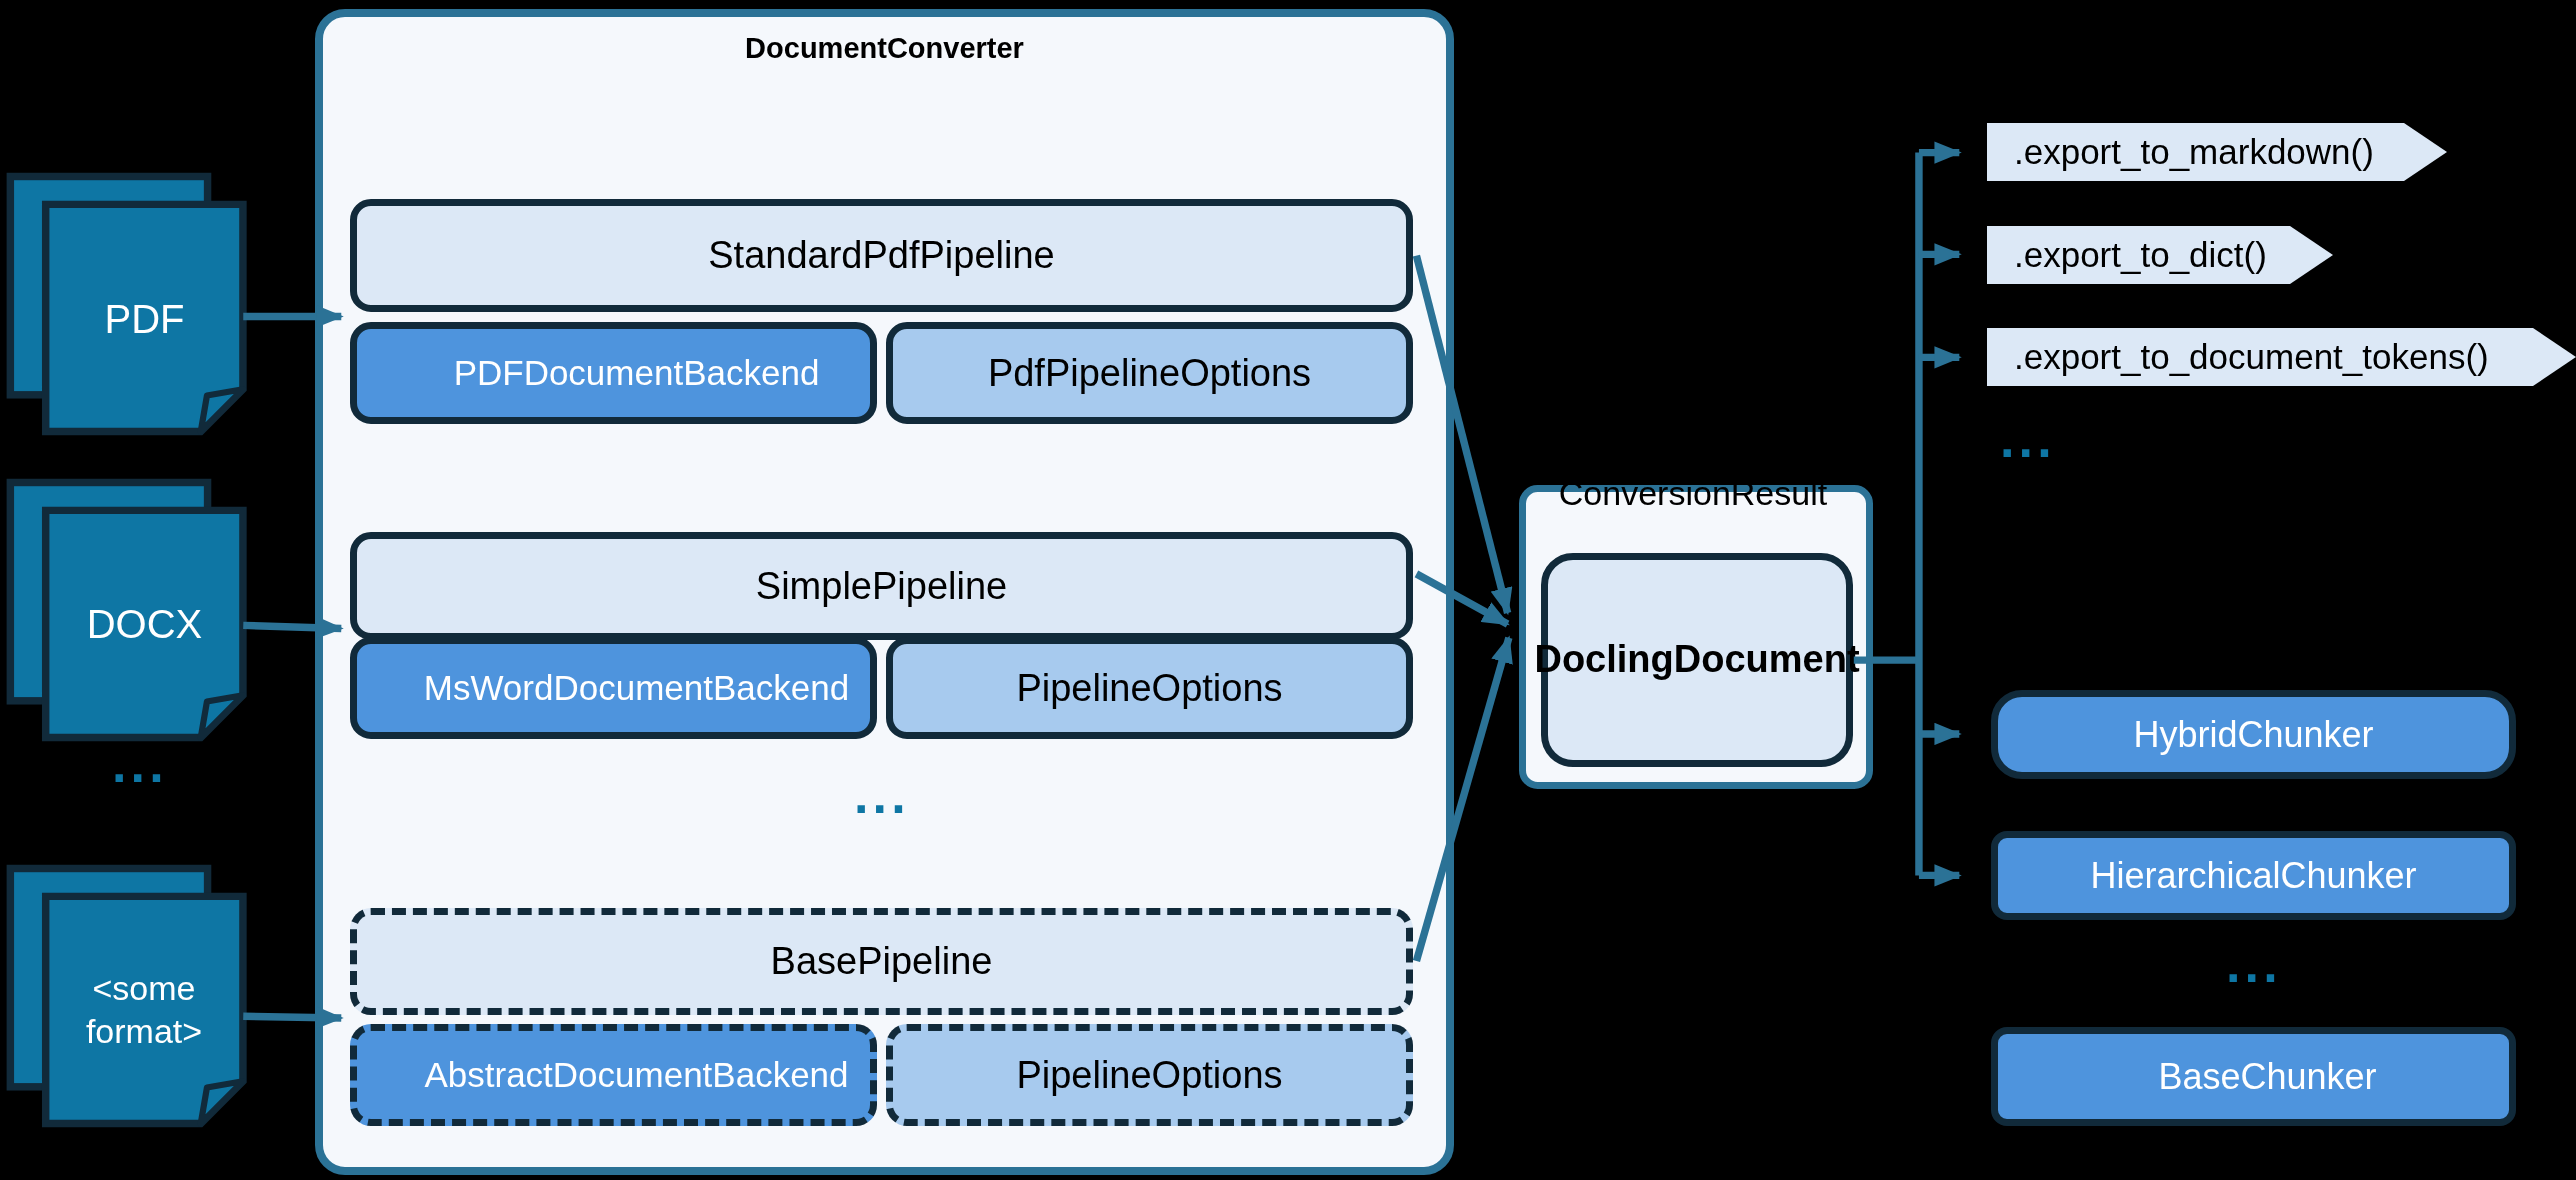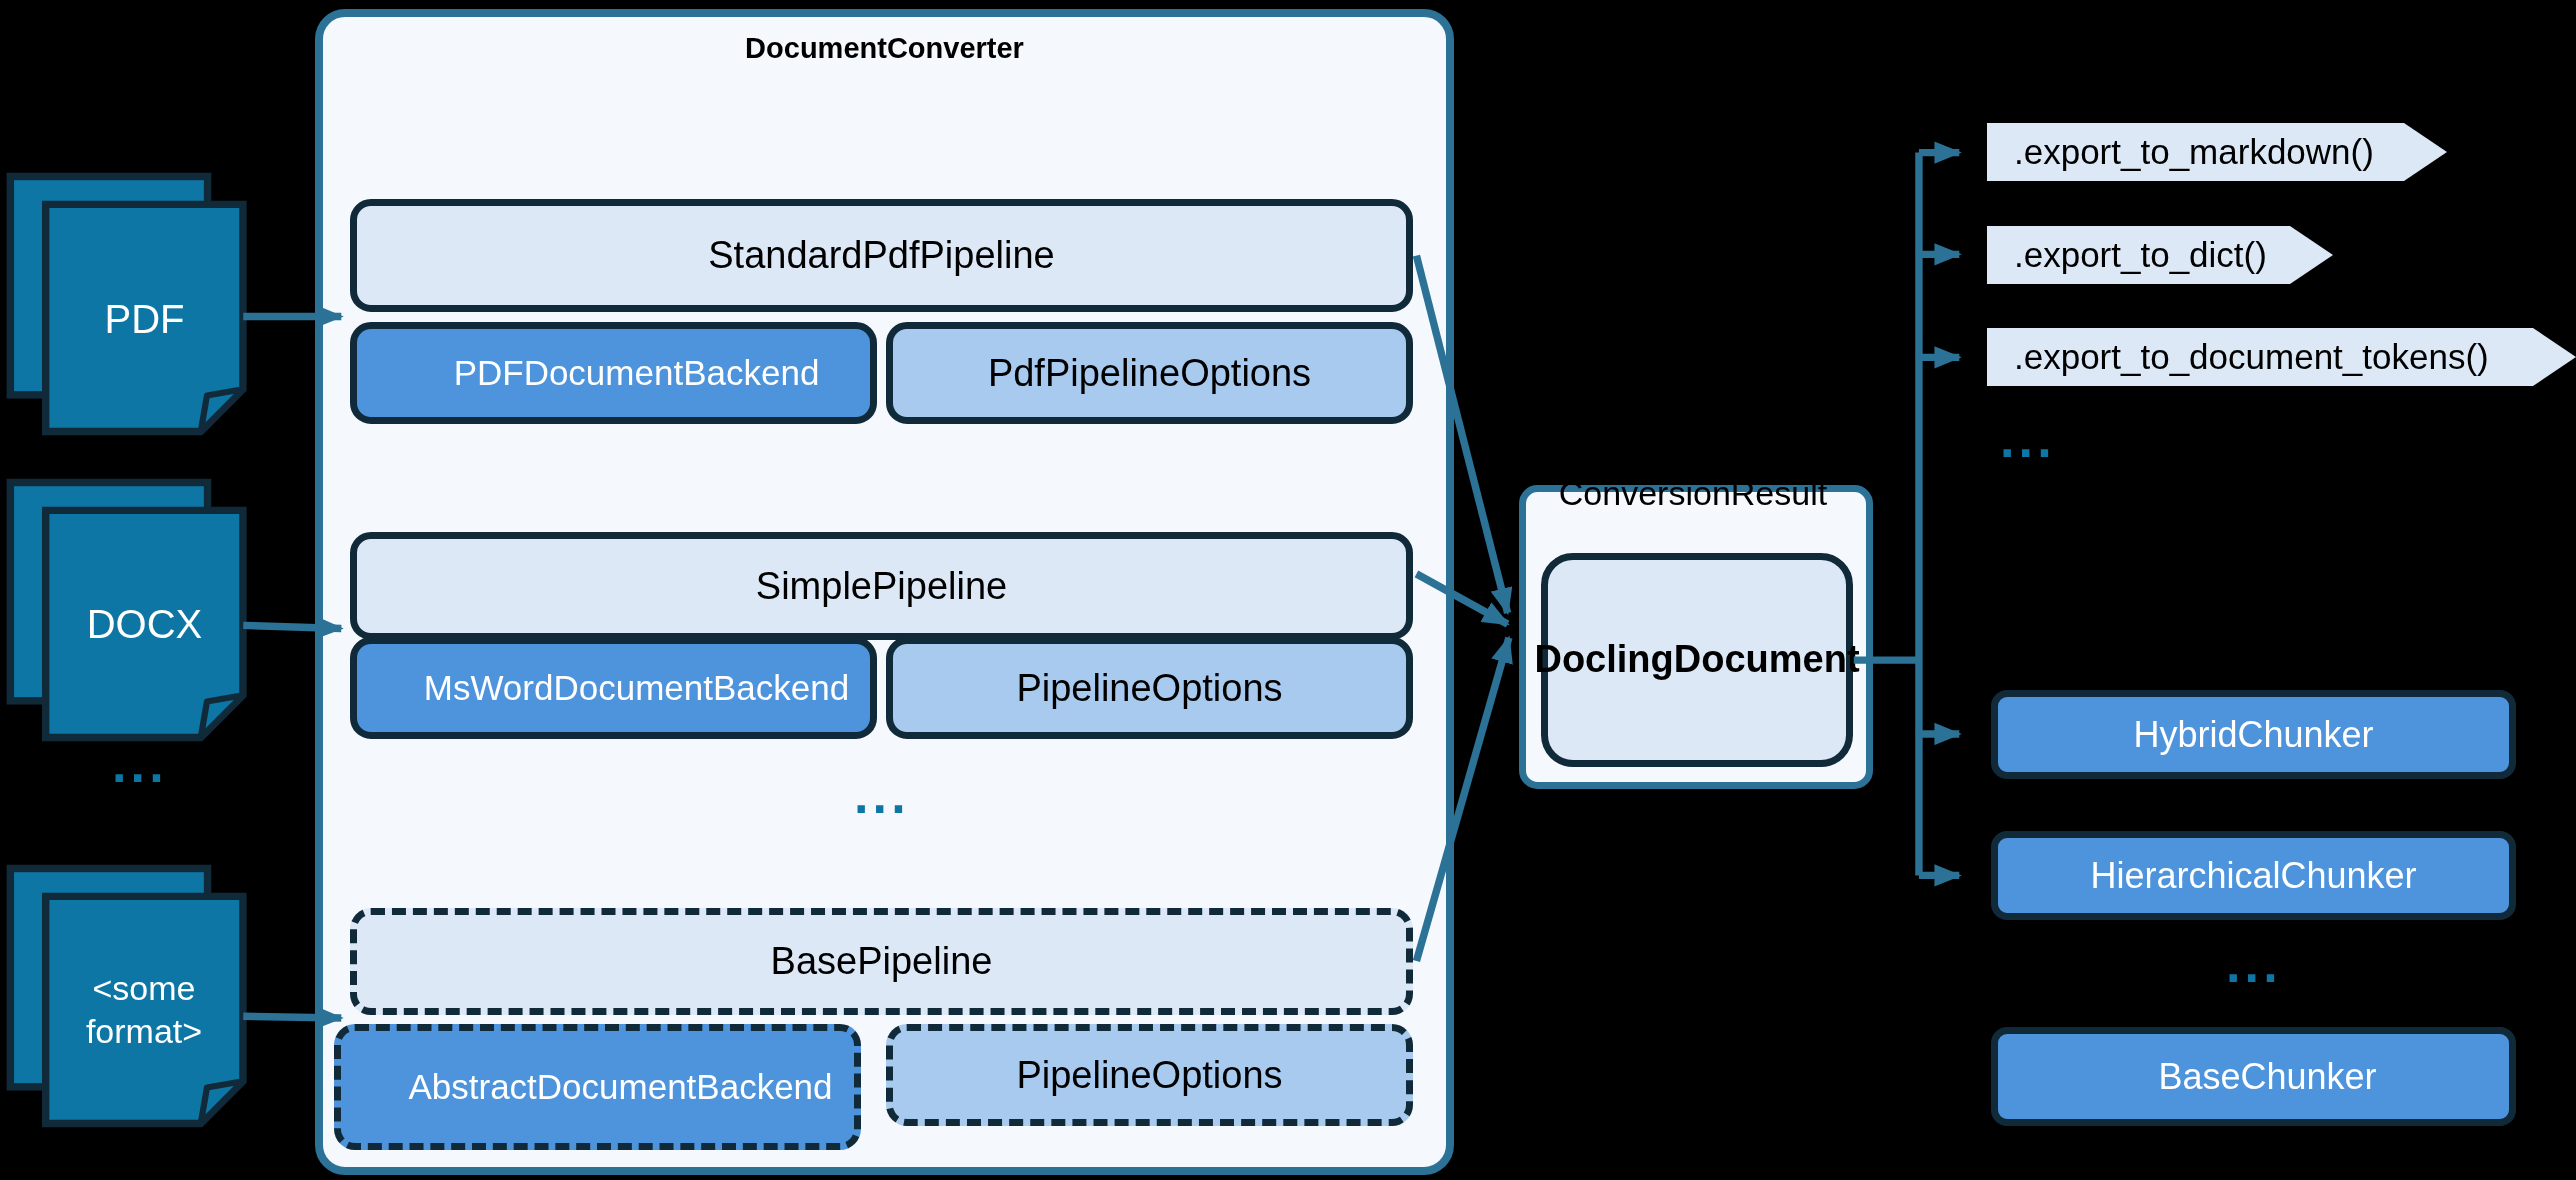--- a/index.html
+++ b/index.html
@@ -55,21 +55,21 @@
   </div>
   <div class="box options" style="left:886px;top:637px;width:527px;height:102px;">
     <span>PipelineOptions</span>
   </div>
 
   <div class="dots" style="left:820px;top:769px;">...</div>
 
   <div class="box pipe dashedb" style="left:350px;top:908px;width:1063px;height:107px;">
     <span>BasePipeline</span>
   </div>
-  <div class="box backend dashedb" style="left:334px;top:1024px;width:527px;height:126px;">
+  <div class="box backend dashedb" style="left:350px;top:1024px;width:527px;height:102px;">
     <span>AbstractDocumentBackend</span>
   </div>
   <div class="box options dashedb" style="left:886px;top:1024px;width:527px;height:102px;">
     <span>PipelineOptions</span>
   </div>
 
   <svg class="abs" style="left:6.2px;top:172px;" width="245" height="267" viewBox="0 0 395 430">
     <rect x="7" y="7" width="318" height="352" fill="#0E76A4" stroke="#112A3A" stroke-width="12"></rect>
     <polygon points="64,52 382,52 382,350 314,418 64,418" fill="#0E76A4" stroke="#112A3A" stroke-width="12"></polygon>
     <polygon points="314,418 382,350 324,360" fill="#0E76A4" stroke="#112A3A" stroke-width="10" stroke-linejoin="round"></polygon>
@@ -109,21 +109,21 @@
     <span>.export_to_markdown()</span>
   </div>
   <div class="box banner" style="left:1987px;top:226px;width:346px;height:58px;">
     <span>.export_to_dict()</span>
   </div>
   <div class="box banner" style="left:1987px;top:328px;width:589px;height:58px;">
     <span>.export_to_document_tokens()</span>
   </div>
   <div class="dots" style="left:1966px;top:413px;">...</div>
 
-  <div class="box chunker" style="left:1991px;top:690px;width:525px;height:89px;">
+  <div class="box chunker" style="left:1991px;top:690px;width:525px;height:89px;border-radius:31px;">
     <span>HybridChunker</span>
   </div>
   <div class="box chunker" style="left:1991px;top:831px;width:525px;height:89px;">
     <span>HierarchicalChunker</span>
   </div>
   <div class="dots" style="left:2192px;top:938px;">...</div>
   <div class="box chunker dashedb" style="left:1991px;top:1027px;width:525px;height:99px;padding-left:28px;">
     <span>BaseChunker</span>
   </div>
 

